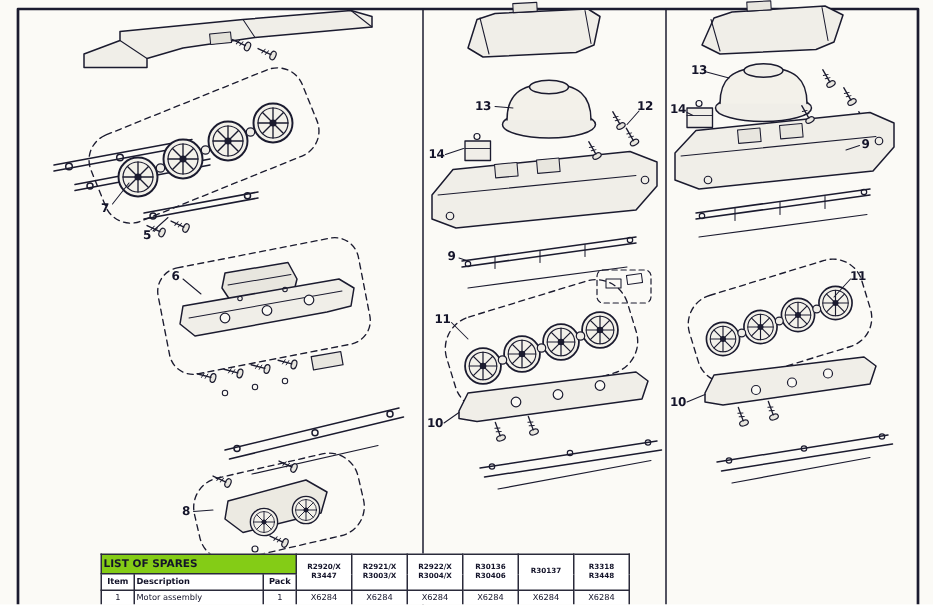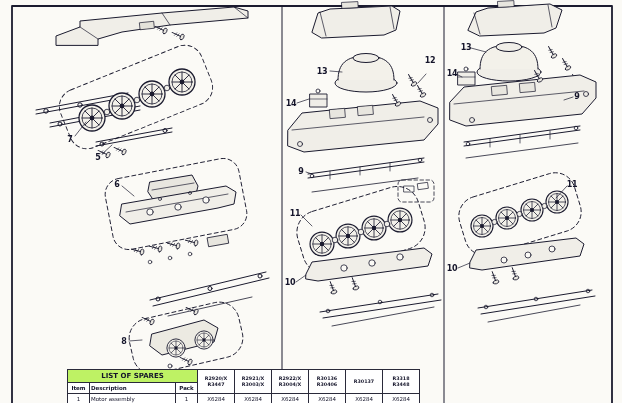--- a/index.html
+++ b/index.html
@@ -7,36 +7,36 @@
     position:relative;width:622px;height:403px;overflow:hidden;
     background:#fbfaf6;font-family:"DejaVu Sans",sans-serif;color:#14142a;
   }
   #art{position:absolute;left:0;top:0;}
   .callout{
     position:absolute;transform:translate(-50%,-50%);
     font:bold 8px "DejaVu Sans",sans-serif;color:#14142a;letter-spacing:-0.2px;
   }
   
   .cl0{left:70px;top:139px}.cl1{left:98px;top:157px}.cl2{left:117px;top:184px}.cl3{left:124px;top:341px}
-  .cm0{left:322px;top:71px}.cm1{left:430px;top:60px}.cm2{left:291px;top:103px}
+  .cm0{left:322px;top:71px}.cm1{left:430px;top:71px}.cm2{left:291px;top:103px}
   .cm3{left:301px;top:171px}.cm4{left:295px;top:213px}.cm5{left:290px;top:282px}
   .cr0{left:466px;top:47px}.cr1{left:452px;top:73px}.cr2{left:577px;top:96px}
   .cr3{left:572px;top:184px}.cr4{left:452px;top:268px}
 
   
   .spares{
     position:absolute;left:67px;top:369px;width:352px;background:#ffffff;
   }
   table.sp{border-collapse:collapse;width:352px;table-layout:fixed;}
   table.sp th,table.sp td{
     border:0.8px solid #2a2a3a;padding:0 1px;overflow:hidden;white-space:nowrap;
     font-family:"DejaVu Sans",sans-serif;
   }
   th.title{
-    background:#bef264;font-size:7px;font-weight:bold;height:12px;text-align:center;
+    background:#84cc16;font-size:7px;font-weight:bold;height:12px;text-align:left;
   }
   th.pn{font-size:4.8px;font-weight:bold;text-align:center;line-height:1.2;background:#fff;}
   tr.colhdr th{font-size:5.5px;font-weight:bold;height:10px;text-align:left;background:#fff;}
   tr.colhdr th.c{text-align:center;}
   tr.datarow td{font-size:5.5px;height:10px;text-align:center;}
   tr.datarow td.desc{text-align:left;}
 </style>
 </head>
 <body>
 

